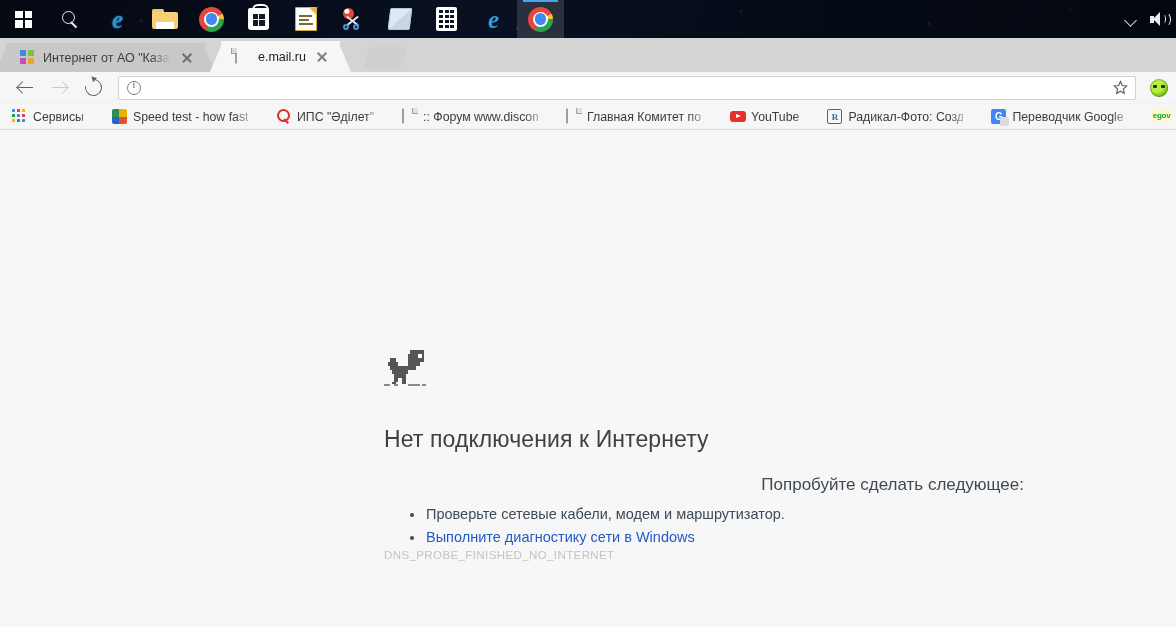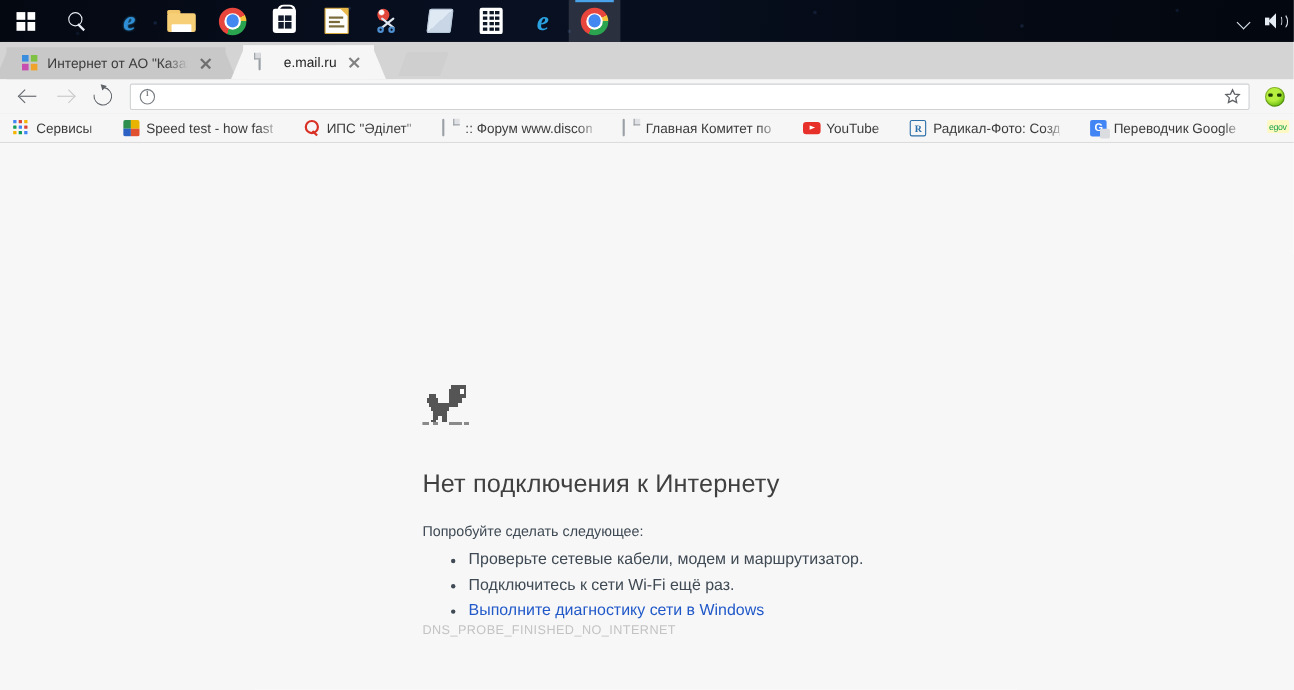--- a/index.html
+++ b/index.html
@@ -228,33 +228,33 @@
     border-left:5px solid #fff; border-top:2.7px solid transparent; border-bottom:2.7px solid transparent; }
   .ico-rad{ width:15px; height:15px; border:1.6px solid #2b6ea8; border-radius:2px;
     color:#2b6ea8; font-size:9px; font-weight:700; display:flex; align-items:center;
     justify-content:center; font-family:"Liberation Serif", serif; }
   .ico-gt{ width:15px; height:15px; background:#4285f4; border-radius:2px; color:#fff;
     font-size:10px; font-weight:700; display:flex; align-items:center; justify-content:center;
     position:relative; }
   .ico-gt::after{ content:""; position:absolute; right:-3px; bottom:-2px; width:9px; height:9px;
     background:#dadce0; border-radius:1.5px; }
   .ico-egov{ width:20px; height:12px; background:#fef9c3; border-radius:2px; color:#17a34a;
-    font-size:8px; font-weight:400; display:flex; align-items:center; justify-content:center;
+    font-size:8px; font-weight:700; display:flex; align-items:center; justify-content:center;
     letter-spacing:-.3px; }
 
   
   .viewport{ height:497px; background:#f7f7f7; position:relative; }
   .errwrap{ position:absolute; left:384px; top:220px; width:640px; }
 
   .dino{ width:44px; height:40px; position:relative; margin-bottom:36px; }
   .dino svg{ display:block; }
 
   .err-h1{ font-size:23px; font-weight:400; color:#404040; letter-spacing:.1px;
     margin-bottom:22px; }
-  .err-p{ font-size:13px; color:#3f4a54; margin-bottom:8px; }
+  .err-p{ font-size:17px; color:#3f4a54; margin-bottom:8px;text-align:right; }
   .err-list{ list-style:none; padding-left:24px; }
   .err-list li{ font-size:14.5px; color:#3f4a54; line-height:23px; position:relative;
     padding-left:18px; }
   .err-list li::before{ content:""; position:absolute; left:2px; top:10px; width:4px; height:4px;
     border-radius:50%; background:#3f4a54; }
   .err-list li.link a{ color:#2159c9; text-decoration:none; }
   .err-code{ font-size:11.5px; color:#c3c3c3; letter-spacing:.4px; }
 </style>
 </head>
 <body>
@@ -536,23 +536,20 @@
       </div>
 
       <div class="err-h1">Нет подключения к Интернету</div>
 
       <div class="err-p">Попробуйте сделать следующее:</div>
 
       <ul class="err-list">
         <li>
           <span>Проверьте сетевые кабели, модем и маршрутизатор.</span>
         </li>
-        <li>
-          <span>Подключитесь к сети Wi-Fi ещё раз.</span>
-        </li>
         <li class="link">
           <a href="#">Выполните диагностику сети в Windows</a>
         </li>
       </ul>
 
       <div class="err-code">DNS_PROBE_FINISHED_NO_INTERNET</div>
     </div>
   </div>
 </div>
 

